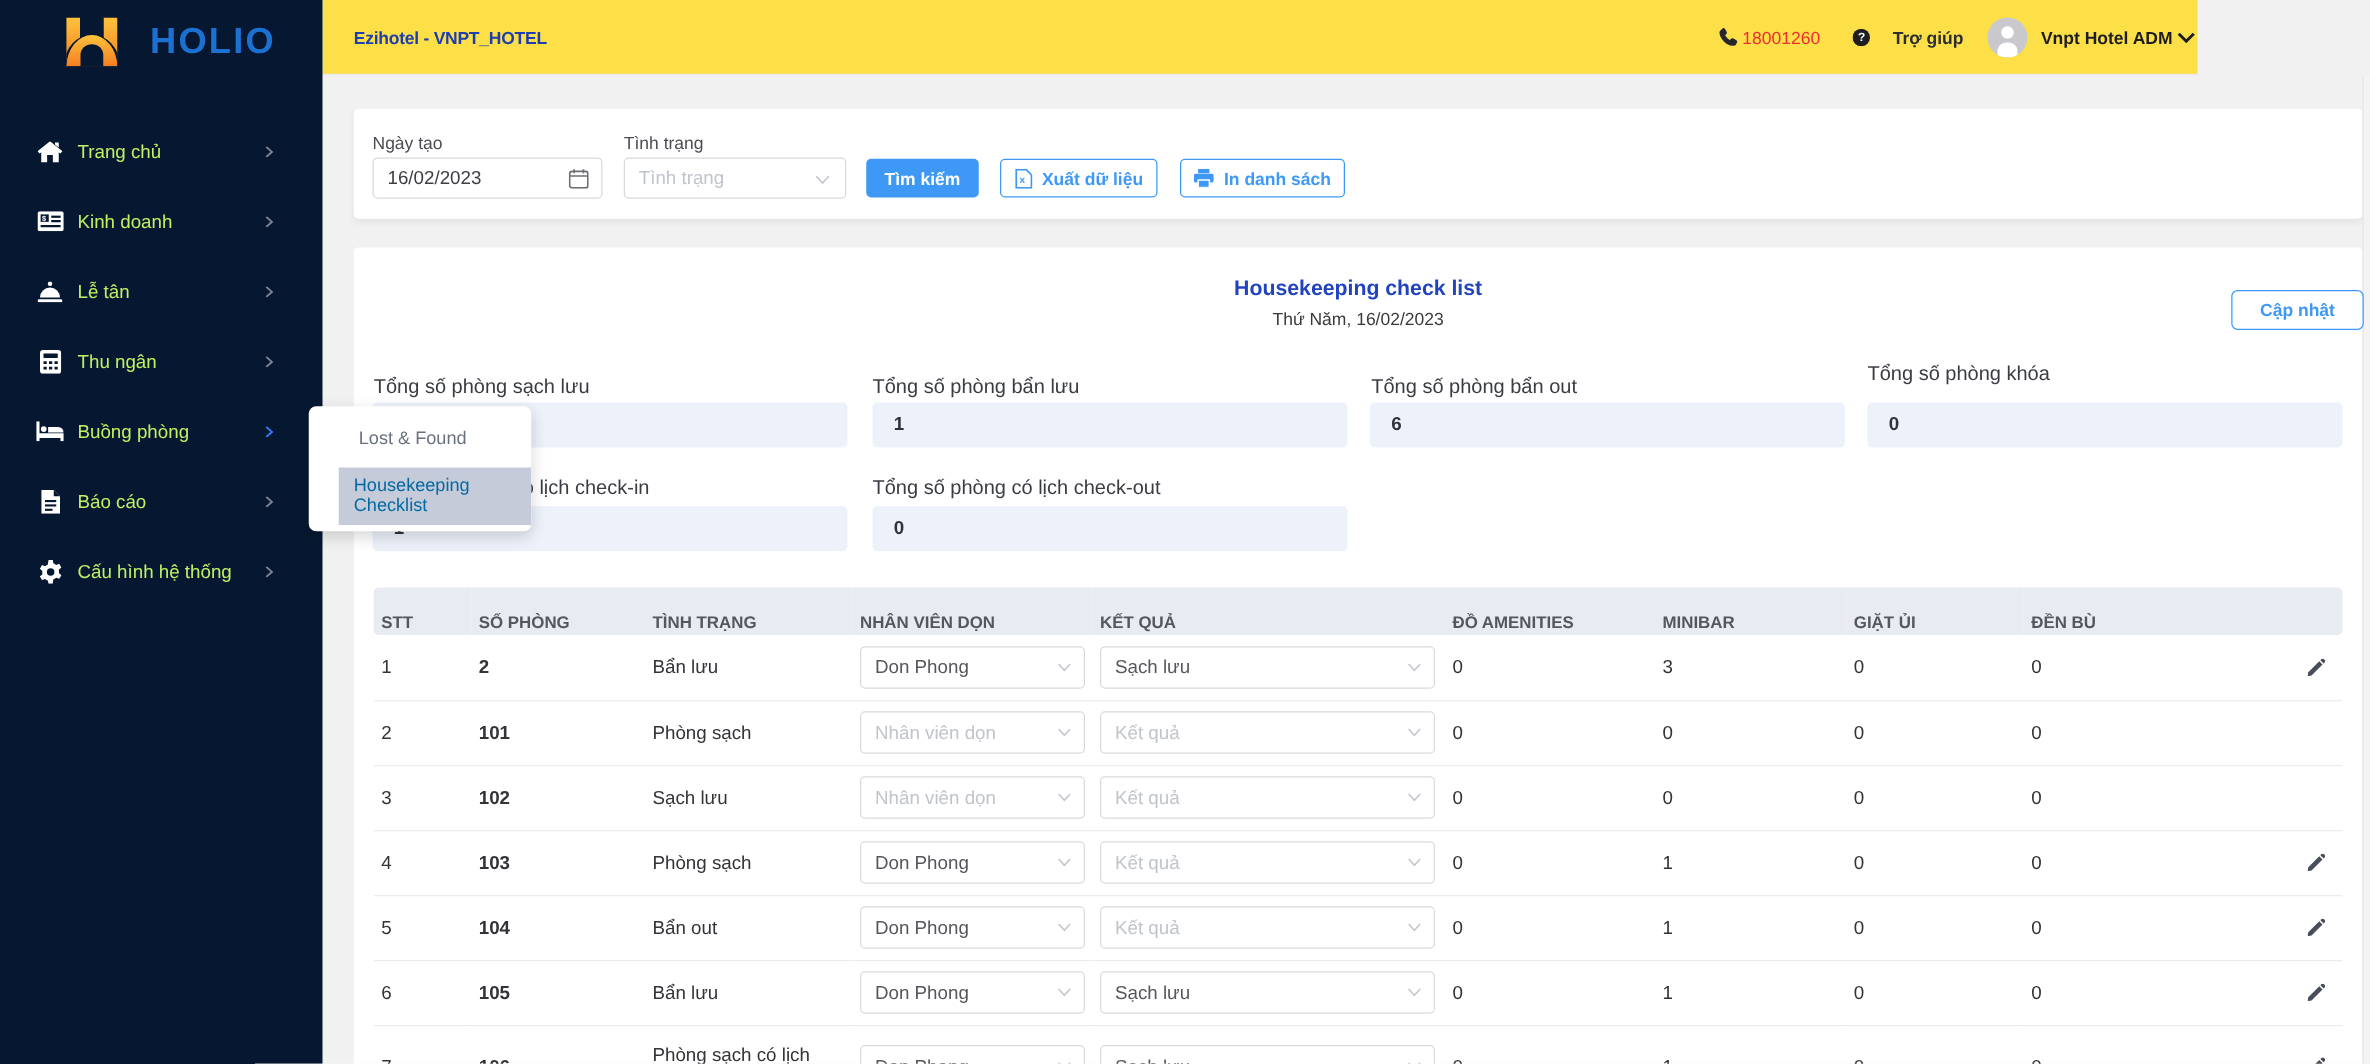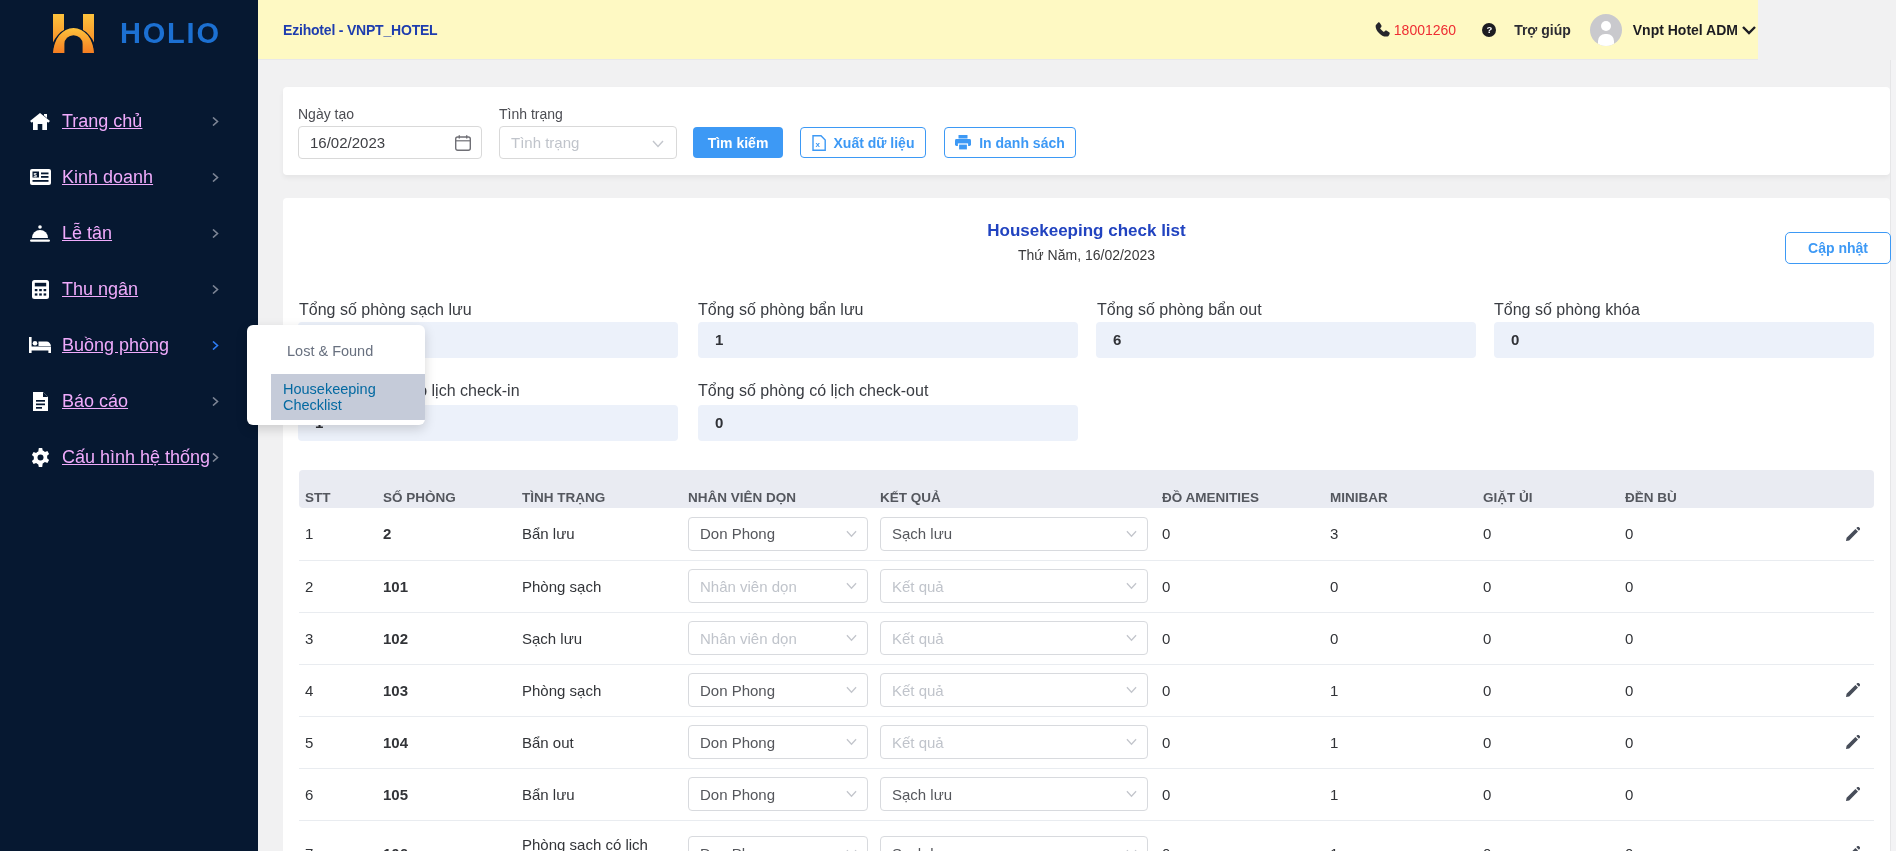--- a/index.html
+++ b/index.html
@@ -7,26 +7,26 @@
 body { font-family:"Liberation Sans", sans-serif; background:#f1f1f2; position:relative; }
 
 
 .sidebar { position:absolute; left:0; top:0; width:258px; height:851px; background:#061831; z-index:30; }
 .logo { position:absolute; left:53px; top:14px; display:flex; align-items:center; }
 .logo svg { display:block; }
 .logo .word { font-size:29px; font-weight:bold; color:#1c70d2; letter-spacing:1.8px; margin-left:26px; }
 .menu { position:absolute; top:93px; left:0; width:258px; }
 .mi { height:56px; display:flex; align-items:center; position:relative; }
 .mi .ic { position:absolute; left:29px; width:22px; height:22px; display:flex; align-items:center; justify-content:center; }
-.mi .tx { position:absolute; left:62px; color:#f0abfc; font-size:18px;text-decoration:underline; }
+.mi .tx { position:absolute; left:62px; color:#bef264; font-size:15px; }
 .mi .ar { position:absolute; left:211px; width:9px; height:9px; }
 .mi .ar svg { display:block; }
 
 
-.topbar { position:absolute; left:258px; top:0; width:1500px; height:60px; background:#fef9c3; border-bottom:1px solid #e8e8e9; z-index:10; }
+.topbar { position:absolute; left:258px; top:0; width:1500px; height:60px; background:#fde047; border-bottom:1px solid #e8e8e9; z-index:10; }
 .crumb { position:absolute; left:25px; top:22px; font-size:14px; font-weight:bold; color:#1e3dae; letter-spacing:-0.2px; }
 .tb-right { position:absolute; right:2px; top:0; height:60px; display:flex; align-items:center; }
 .phone-num { color:#ee2d32; font-size:14px; margin-left:3px; }
 .tb-help { color:#2c2c33; font-size:14px; font-weight:bold; margin-left:18px; }
 .avatar { width:32px; height:32px; border-radius:50%; background:#c9c9cd; position:relative; overflow:hidden; }
 .avatar .head { position:absolute; left:11px; top:7px; width:10px; height:10px; border-radius:50%; background:#fff; }
 .avatar .bod { position:absolute; left:8px; top:19.5px; width:16px; height:12px; border-radius:7px 7px 0 0; background:#fff; }
 .uname { color:#1c1c22; font-size:14px; font-weight:bold; margin-left:11px; }
 
 
@@ -266,21 +266,21 @@
   In danh sách</div>
 
 <div class="mainpanel"></div>
 <div class="htitle">Housekeeping check list</div>
 <div class="hsub">Thứ Năm, 16/02/2023</div>
 <div class="capnhat">Cập nhật</div>
 
 <div class="slabel" style="left:299px; top:301px;">Tổng số phòng sạch lưu</div>
 <div class="slabel" style="left:698px; top:301px;">Tổng số phòng bẩn lưu</div>
 <div class="slabel" style="left:1097px; top:301px;">Tổng số phòng bẩn out</div>
-<div class="slabel" style="left:1494px; top:301px;text-align:center;">Tổng số phòng khóa</div>
+<div class="slabel" style="left:1494px; top:291px;text-align:center;">Tổng số phòng khóa</div>
 <div class="sinput" style="left:298px; top:322px;">4</div>
 <div class="sinput" style="left:698px; top:322px;">1</div>
 <div class="sinput" style="left:1096px; top:322px;">6</div>
 <div class="sinput" style="left:1494px; top:322px;">0</div>
 
 <div class="slabel" style="left:299px; top:382px;">Tổng số phòng có lịch check-in</div>
 <div class="slabel" style="left:698px; top:382px;">Tổng số phòng có lịch check-out</div>
 <div class="sinput" style="left:298px; top:405px;">1</div>
 <div class="sinput" style="left:698px; top:405px;">0</div>
 

